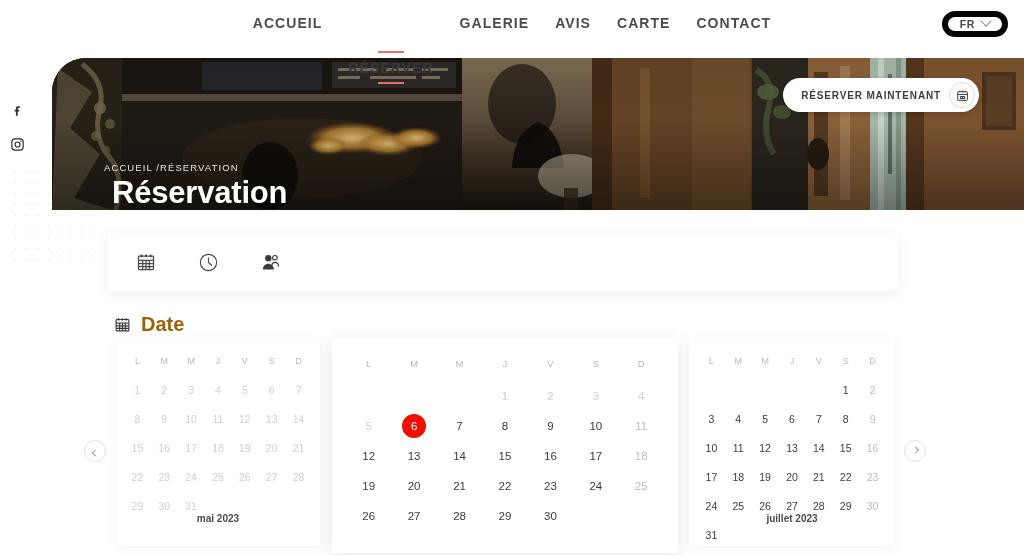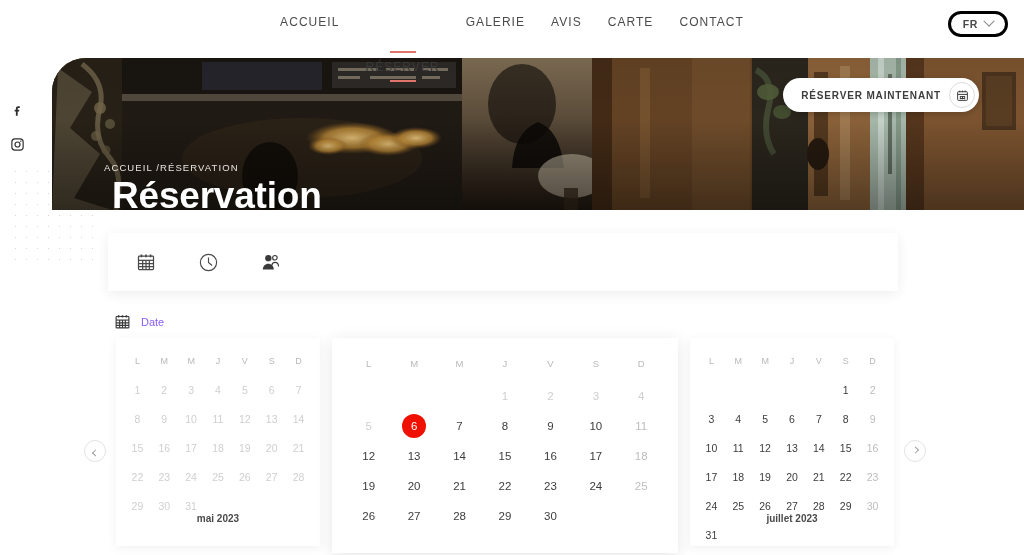--- a/index.html
+++ b/index.html
@@ -16,39 +16,39 @@
   .topbar {
     position: absolute; top: 0; left: 0; width: 1024px; height: 48px;
     background: #ffffff; z-index: 40;
   }
   .nav {
     position: absolute; left: 0; right: 0; top: 15px;
     display: flex; justify-content: center; gap: 26px;
   }
   .nav-item {
     position: relative;
-    font-size: 12px; letter-spacing: 1.05px; font-weight: 400;
+    font-size: 14px; letter-spacing: 1.05px; font-weight: 700;
     color: #4b4b4b; text-decoration: none; white-space: nowrap;
     padding-bottom: 3px; cursor: pointer;
   }
   .nav-item.active { color: #3a3a3a; margin-top: 45px; }
   .nav-item.active::before {
     content:""; position:absolute; left:50%; transform:translateX(-50%);
     top:-9px; width: 26px; height: 1.6px; background:#e0736a;
   }
   .nav-item.active::after {
     content:""; position:absolute; left:50%; transform:translateX(-50%);
     bottom:-5px; width: 26px; height: 1.6px; background:#e0736a;
   }
 
   .lang-select {
     position: absolute; right: 16px; top: 11px;
     display: flex; align-items: center; gap: 7px;
     height: 26px; padding: 0 12px;
-    border: 3px solid #000000; border-radius: 14px;
+    border: 6px solid #000000; border-radius: 14px;
     background: #fff; cursor: pointer;
   }
   .lang-select .lbl { font-size: 10.5px; letter-spacing: .6px; color:#4a4a4a; font-weight:600; }
   .chev-d { width: 8px; height: 8px; border-right: 1.3px solid #8a8a8a; border-bottom: 1.3px solid #8a8a8a;
             transform: rotate(45deg) translate(-2px,-2px); }
 
   
   .rail { position: absolute; left: 0; top: 100px; width: 34px; z-index: 45;
           display:flex; flex-direction:column; align-items:center; gap: 14px; }
   .rail a { width: 20px; height: 20px; display:flex; align-items:center; justify-content:center;
@@ -67,21 +67,21 @@
     background: #2a211a;
   }
   .hero-img { position:absolute; inset:0; }
   .hero-grad { position:absolute; inset:0;
     background: linear-gradient(to bottom, rgba(0,0,0,.15) 0%, rgba(0,0,0,.1) 40%, rgba(0,0,0,.45) 100%); }
   .crumb {
     position:absolute; left: 52px; top: 104px; font-size: 9.5px; letter-spacing: 1.1px;
     color: #e8e4df; z-index: 3;
   }
   .hero-title {
-    position:absolute; left: 60px; top: 117px; font-size: 37px; font-weight: 700;
+    position:absolute; left: 60px; top: 117px; font-size: 31px; font-weight: 700;
     color: #ffffff; letter-spacing: -.2px; z-index: 3;
   }
 
   .hero-btns { position:absolute; right: 45px; top: 20px; z-index: 6;
                display:flex; flex-direction:row; align-items:flex-end; gap: 10px; }
   .pill {
     display:flex; align-items:center; gap: 8px; height: 34px;
     background:#fff; border-radius: 20px; padding: 0 4px 0 18px;
     box-shadow: 0 2px 7px rgba(0,0,0,.18); cursor:pointer;
   }
@@ -96,21 +96,21 @@
     position:absolute; left: 108px; top: 233px; width: 790px; height: 58px;
     background:#fff; box-shadow: 0 3px 12px rgba(0,0,0,.07); z-index: 20;
     display:flex; align-items:center; padding-left: 22px; gap: 30px;
   }
   .tabicon { width: 32px; height: 32px; display:flex; align-items:center; justify-content:center; cursor:pointer; }
 
   
   .date-head {
     position:absolute; left: 114px; top: 313px; display:flex; align-items:center; gap: 10px; z-index: 20;
   }
-  .date-head .txt { font-size: 11px; font-weight: 400; color:#8b5cf6; }
+  .date-head .txt { font-size: 20px; font-weight: 700; color:#a16207; }
 
   .cal-wrap { position:absolute; left: 0; top: 338px; width: 1024px; height: 217px; z-index: 15; }
 
   .navbtn {
     position:absolute; top: 440px; width: 22px; height: 22px; border-radius: 50%;
     border: 1px solid #e3e3e3; background:#fff; z-index: 30; cursor:pointer;
     display:flex; align-items:center; justify-content:center;
   }
   .navbtn.prev { left: 84px; }
   .navbtn.next { left: 904px; }

